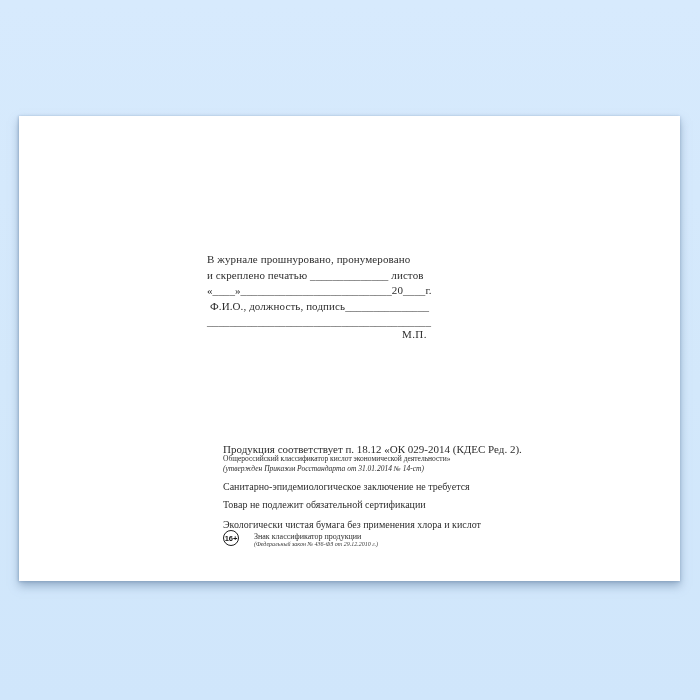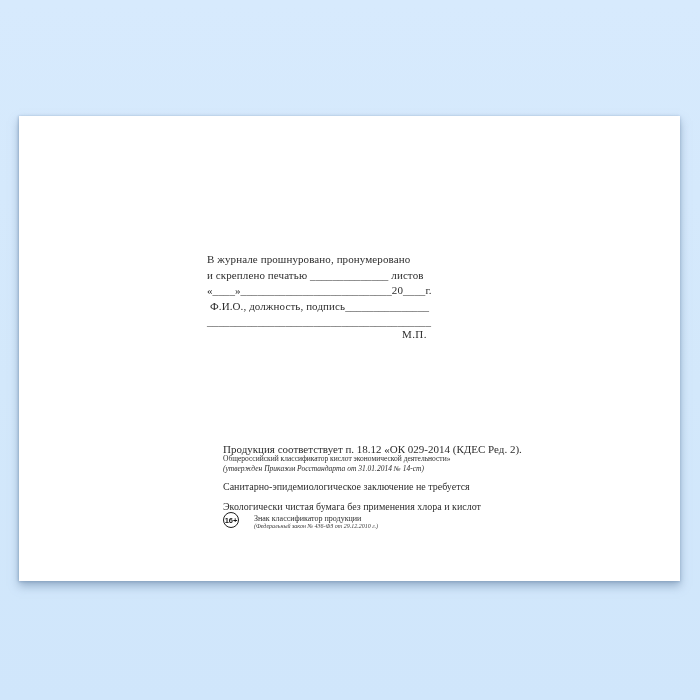--- a/index.html
+++ b/index.html
@@ -122,20 +122,21 @@
     </div>
 
     <div class="stamp">М.П.</div>
 
     <div class="info-block">
       <div class="c1">Продукция соответствует п. 18.12 «ОК 029-2014 (КДЕС Ред. 2).</div>
       <div class="c2">Общероссийский классификатор кислот экономической деятельности»</div>
       <div class="c3">(утвержден Приказом Росстандарта от 31.01.2014 № 14-ст)</div>
 
       <div class="note note-1">Санитарно-эпидемиологическое заключение не требуется</div>
+      <div class="note note-2">Товар не подлежит обязательной сертификации</div>
       <div class="note note-3">Экологически чистая бумага без применения хлора и кислот</div>
 
       <div class="age-row">
         <div class="age-badge">16+</div>
         <div class="age-text">
           <div class="age-label">Знак классификатор продукции</div>
           <div class="age-law">(Федеральный закон № 436-ФЗ от 29.12.2010 г.)</div>
         </div>
       </div>
     </div>

